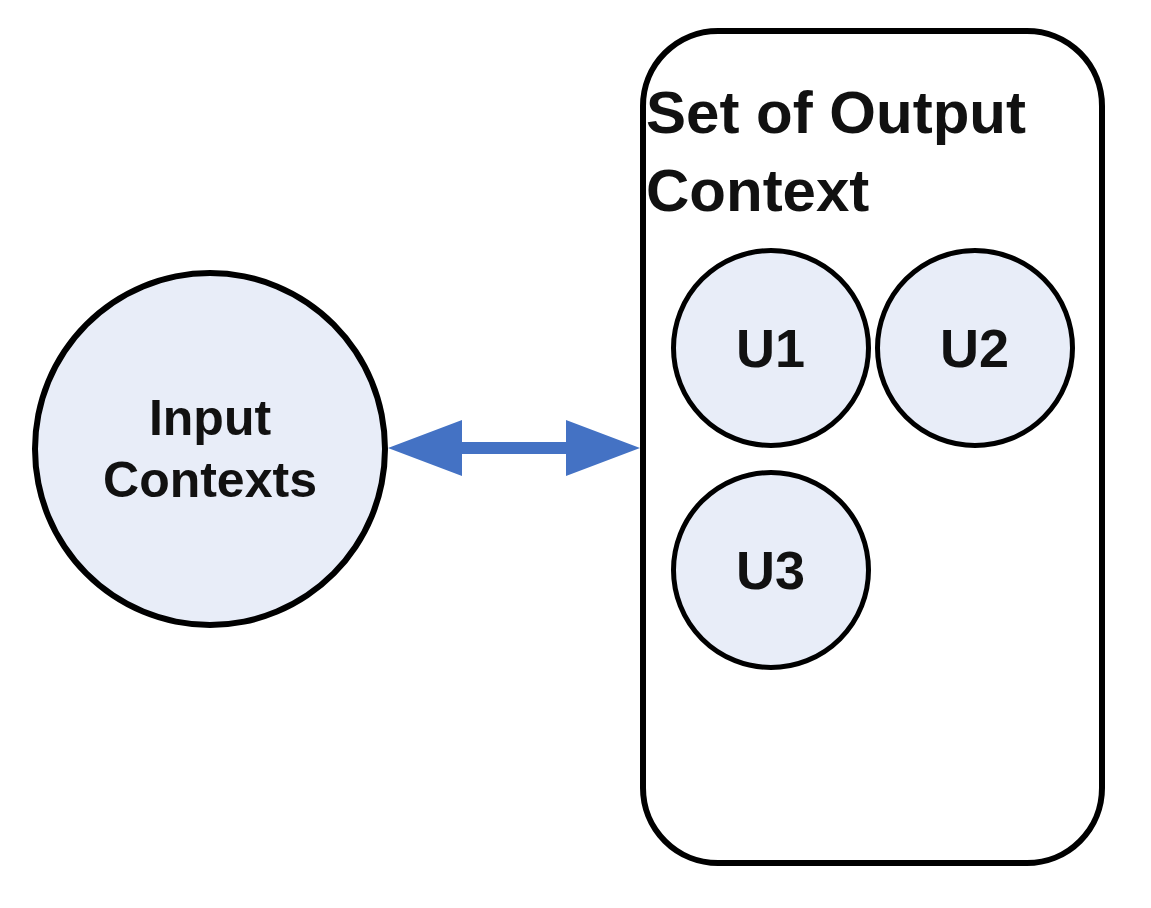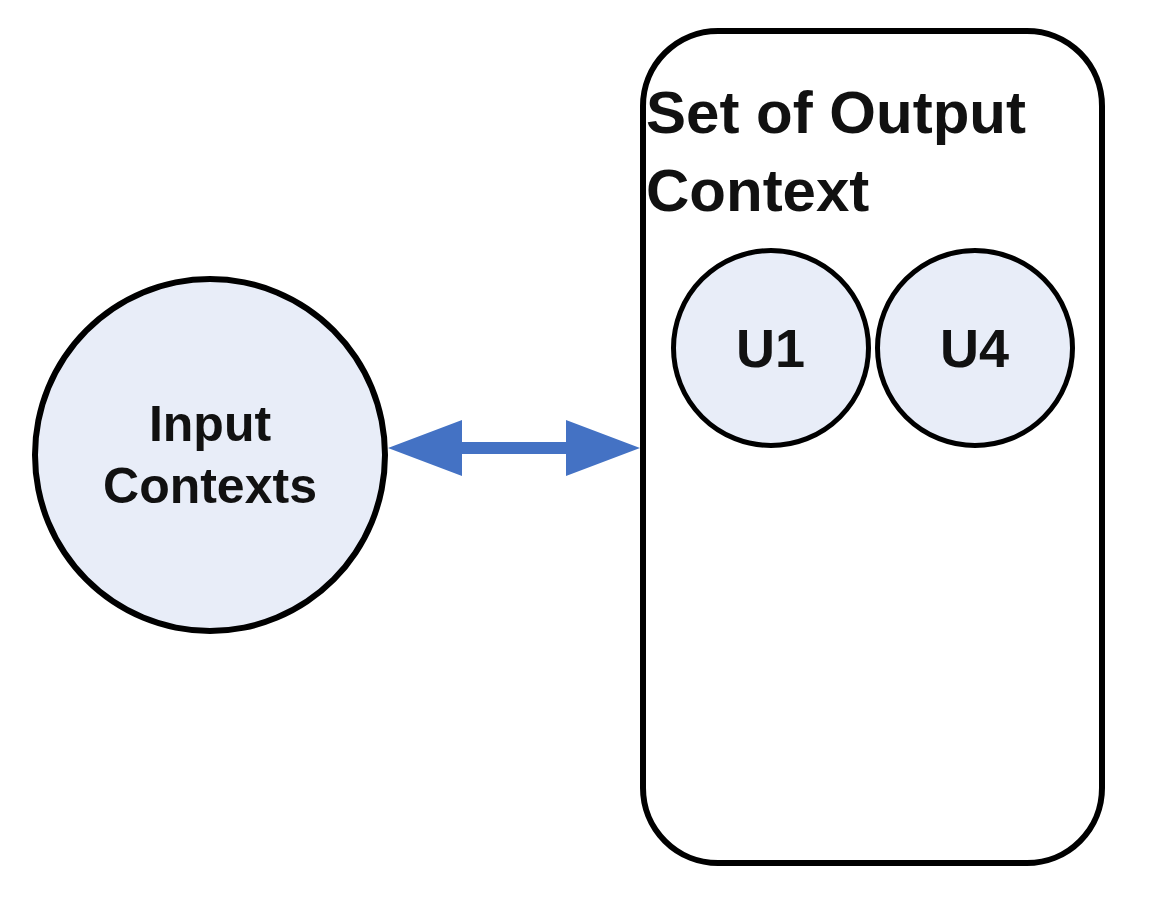--- a/index.html
+++ b/index.html
@@ -26,21 +26,21 @@
     flex-direction:column;
     align-items:center;
     justify-content:center;
     font-weight:bold;
     text-align:center;
     box-sizing:border-box;
   }
   .input-node{
     position:absolute;
     left:32px;
-    top:276px;
+    top:270px;
     width:356px;
     height:358px;
     font-size:50px;
     line-height:1.25;
   }
   .arrow{
     position:absolute;
     left:388px;
     top:418px;
     width:252px;
@@ -95,18 +95,21 @@
   <div class="group-box">
     <div class="group-title">
       <div>Set of Output</div>
       <div>Context</div>
     </div>
     <div class="nodes">
       <div class="node small-node">
         <span>U1</span>
       </div>
       <div class="node small-node">
-        <span>U4</span>
+        <span>U2</span>
+      </div>
+      <div class="node small-node">
+        <span>U3</span>
       </div>
     </div>
   </div>
 
 </div>
 
 </body></html>

